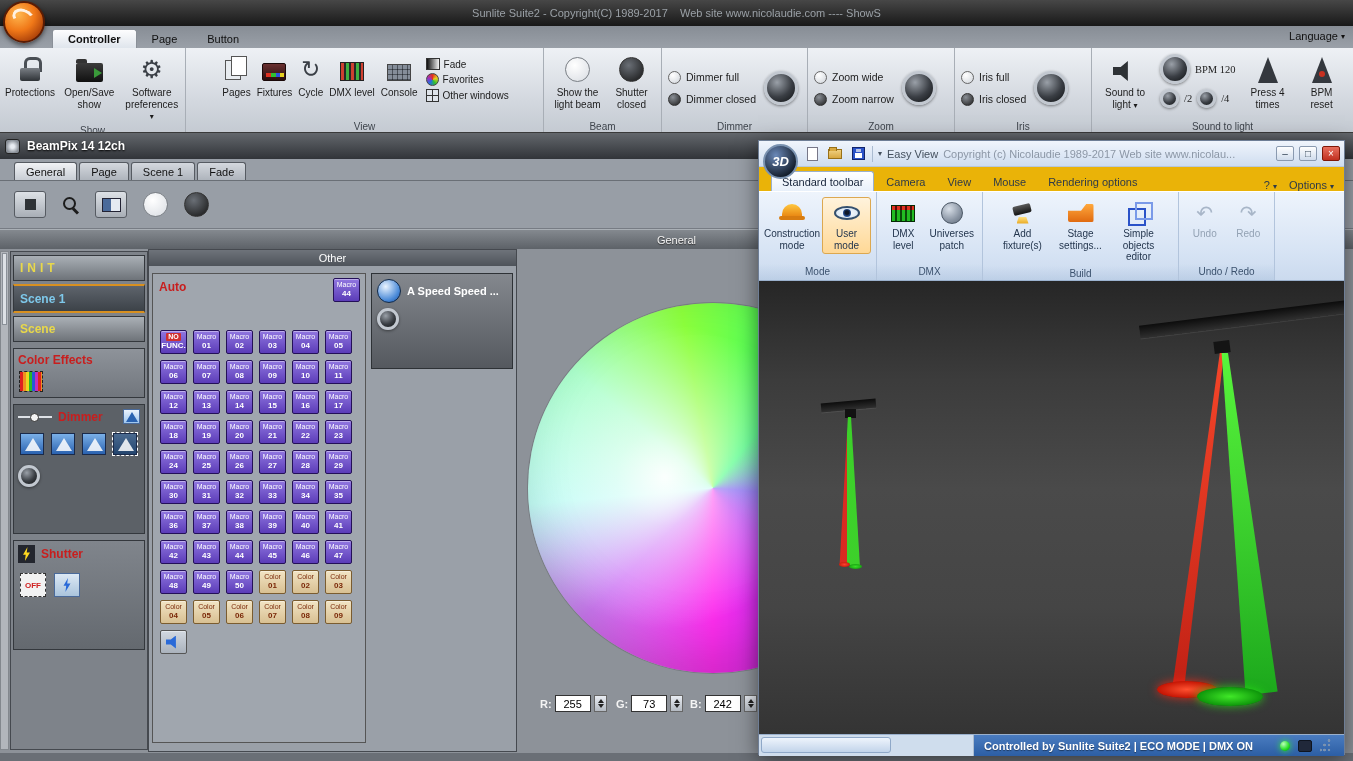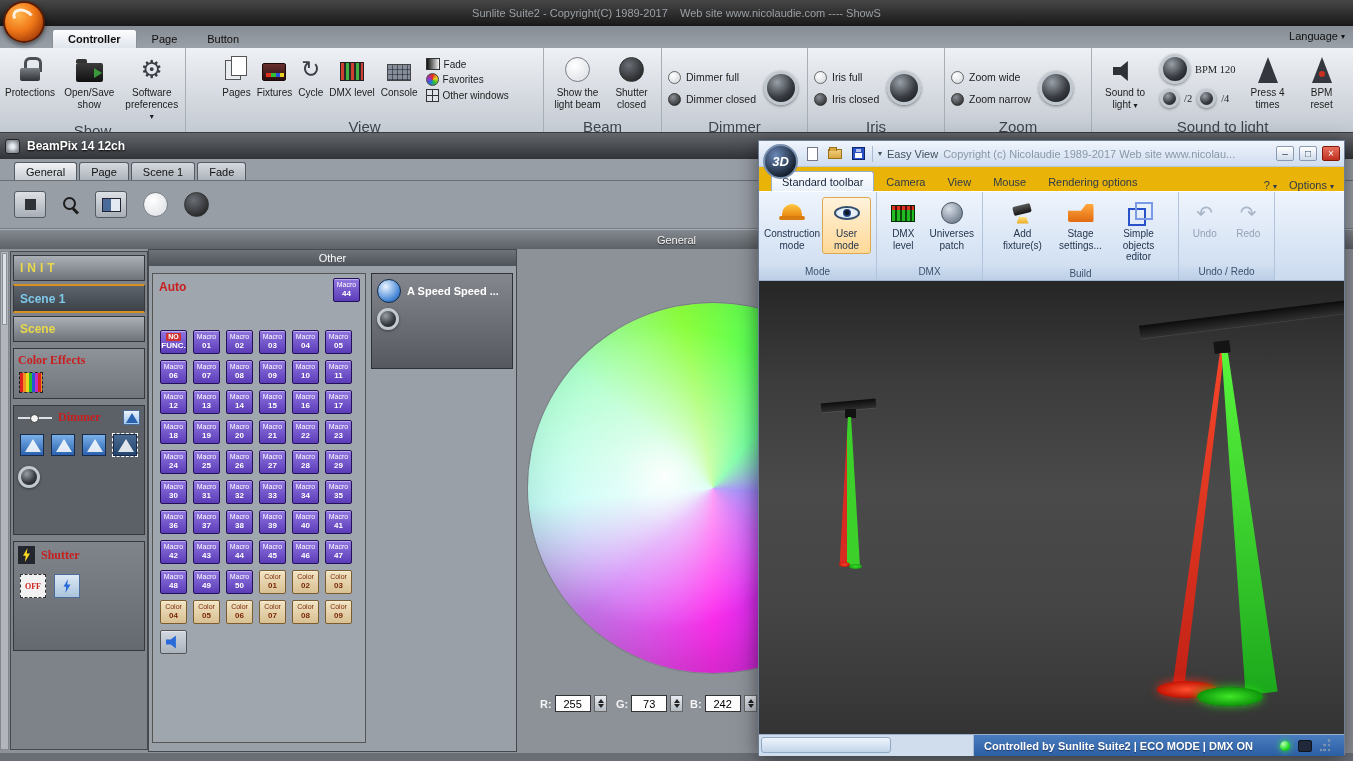--- a/index.html
+++ b/index.html
@@ -16,21 +16,21 @@
   #tabrow{position:absolute;left:0;top:26px;width:100%;height:22px;background:linear-gradient(#878d95,#9aa0a8);display:flex;align-items:flex-end;padding-left:52px;}
   .rtab{padding:3px 15px;font-size:11px;color:#101010;}
   .rtab.active{background:linear-gradient(#fdfdfe,#dfe5ec);border:1px solid #8a9098;border-bottom:none;border-radius:3px 3px 0 0;font-weight:bold;}
   #language{position:absolute;right:8px;top:4px;font-size:11px;color:#101010;display:flex;gap:3px;align-items:center;}
   .caret{font-size:8px;color:inherit;}
 
   
   #ribbon{position:absolute;left:0;top:48px;width:100%;height:88px;background:linear-gradient(#eef1f5,#d3d8df 60%,#c3c9d1);border-bottom:1px solid #7e848c;display:flex;}
   .rgroup{position:relative;height:100%;border-right:1px solid #a8aeb6;display:flex;flex-direction:column;flex:0 0 auto;}
   .rgroup-items{flex:1;display:flex;align-items:flex-start;justify-content:center;gap:2px;padding:4px 3px 0;}
-  .rgroup-label{height:15px;font-size:15px;color:#3e444c;text-align:center;line-height:14px;}
+  .rgroup-label{height:15px;font-size:10px;color:#3e444c;text-align:center;line-height:14px;}
   .rbtn{display:flex;flex-direction:column;align-items:center;gap:3px;padding:2px 2px;}
   .rbtn .icon-slot{height:30px;display:flex;align-items:center;justify-content:center;}
   .rbtn-label{font-size:10px;color:#1c1c1c;text-align:center;line-height:1.15;max-width:62px;}
   .glyph-icon{color:#3a3f46;font-family:"DejaVu Sans",sans-serif;}
 
   .icon-lock{position:relative;width:20px;height:26px;}
   .icon-lock::before{content:'';position:absolute;top:1px;left:4px;width:12px;height:12px;border:3px solid #4a4f55;border-bottom:none;border-radius:6px 6px 0 0;}
   .icon-lock::after{content:'';position:absolute;bottom:1px;left:0;width:20px;height:13px;background:linear-gradient(#7a7f85,#2e3236);border-radius:2px;}
   .icon-folder{position:relative;width:27px;height:19px;background:linear-gradient(#3c3c3c,#101010);border-radius:2px;margin-top:6px;}
   .icon-folder::before{content:'';position:absolute;top:-4px;left:0;width:11px;height:4px;background:#333;border-radius:2px 2px 0 0;}
@@ -86,21 +86,21 @@
   #bp-content{position:relative;height:503px;background:#8d9299;}
 
   #left-scroll{position:absolute;left:0;top:2px;width:9px;height:499px;background:#b2b6bc;border:1px solid #83888e;}
   #left-scroll .thumb{margin:1px;height:72px;background:#dde1e6;border:1px solid #8a9098;}
 
   #scene-panel{position:absolute;left:10px;top:2px;width:138px;height:499px;background:#7e838a;border:1px solid #45494f;padding:3px 2px;}
   .scene-btn{height:26px;margin-bottom:3px;background:linear-gradient(#aab0b6,#6e7379);border:1px solid #34383d;display:flex;align-items:center;padding:0 6px;font-size:12px;font-weight:bold;}
   .scene-btn.init{color:#e8d84a;letter-spacing:4px;}
   .scene-btn.selected{background:linear-gradient(#5e646c,#3c4248);color:#7ec8ea;border-top:2px solid #d89020;border-bottom:2px solid #d89020;height:29px;}
   .scene-btn.plain{color:#e8d84a;}
-  .sub-panel{margin:6px 0 4px;border:1px solid #34383d;background:linear-gradient(#8e939a,#71767d);padding:4px;font-family:Liberation Serif, serif;}
+  .sub-panel{margin:6px 0 4px;border:1px solid #34383d;background:linear-gradient(#8e939a,#71767d);padding:4px;}
   .panel-title{font-size:12px;font-weight:bold;color:#c81e1e;}
   #colorfx-icon{width:22px;height:19px;margin:5px 0 2px 2px;outline:1px dashed #222;background:repeating-linear-gradient(90deg,#e02020 0 3px,#f09020 3px 6px,#ead820 6px 9px,#28b828 9px 12px,#2858d8 12px 15px,#c030c0 15px 18px);}
   #dimmer-panel{background:#5c6167;height:130px;}
   .dim-head{display:flex;align-items:center;gap:6px;}
   .mini-slider{position:relative;width:34px;height:12px;flex:0 0 auto;}
   .mini-slider::before{content:'';position:absolute;left:0;top:5px;width:34px;height:2px;background:#dde1e6;}
   .mini-slider::after{content:'';position:absolute;left:12px;top:2px;width:7px;height:7px;border-radius:50%;background:#f4f4f4;border:1px solid #333;}
   .icon-mountain{width:17px;height:15px;margin-left:auto;background:linear-gradient(#eaf2fc,#9ec6ee);border:1px solid #4a6a9a;position:relative;}
   .icon-mountain::after{content:'';position:absolute;left:2px;bottom:1px;border-left:6px solid transparent;border-right:6px solid transparent;border-bottom:10px solid #2a62b0;}
   .dim-icons{display:flex;gap:7px;margin:9px 2px 10px;}
@@ -350,52 +350,52 @@
           <div class="mini-row">
             <span class="mini-ic closed"></span>
             <span>Dimmer closed</span>
           </div>
         </div>
         <div class="knob k32"></div>
       </div>
       <div class="rgroup-label">Dimmer</div>
     </div>
 
+    <div class="rgroup" style="width:147px">
+      <div class="dual">
+        <div class="dual-rows">
+          <div class="mini-row">
+            <span class="mini-ic full"></span>
+            <span>Zoom wide</span>
+          </div>
+          <div class="mini-row">
+            <span class="mini-ic closed"></span>
+            <span>Zoom narrow</span>
+          </div>
+        </div>
+        <div class="knob k32"></div>
+      </div>
+      <div class="rgroup-label">Zoom</div>
+    </div>
+
     <div class="rgroup" style="width:137px">
       <div class="dual">
         <div class="dual-rows">
           <div class="mini-row">
             <span class="mini-ic full"></span>
             <span>Iris full</span>
           </div>
           <div class="mini-row">
             <span class="mini-ic closed"></span>
             <span>Iris closed</span>
           </div>
         </div>
         <div class="knob k32"></div>
       </div>
       <div class="rgroup-label">Iris</div>
-    </div>
-
-    <div class="rgroup" style="width:147px">
-      <div class="dual">
-        <div class="dual-rows">
-          <div class="mini-row">
-            <span class="mini-ic full"></span>
-            <span>Zoom wide</span>
-          </div>
-          <div class="mini-row">
-            <span class="mini-ic closed"></span>
-            <span>Zoom narrow</span>
-          </div>
-        </div>
-        <div class="knob k32"></div>
-      </div>
-      <div class="rgroup-label">Zoom</div>
     </div>
 
     <div class="rgroup" style="flex:1;border-right:none">
       <div class="sound-items">
         <div class="rbtn">
           <div class="icon-slot">
               <span class="icon-speaker"></span>
             </div>
           <div class="rbtn-label" style="max-width:50px"><span>Sound to light</span> <span class="caret">▾</span></div>
         </div>

